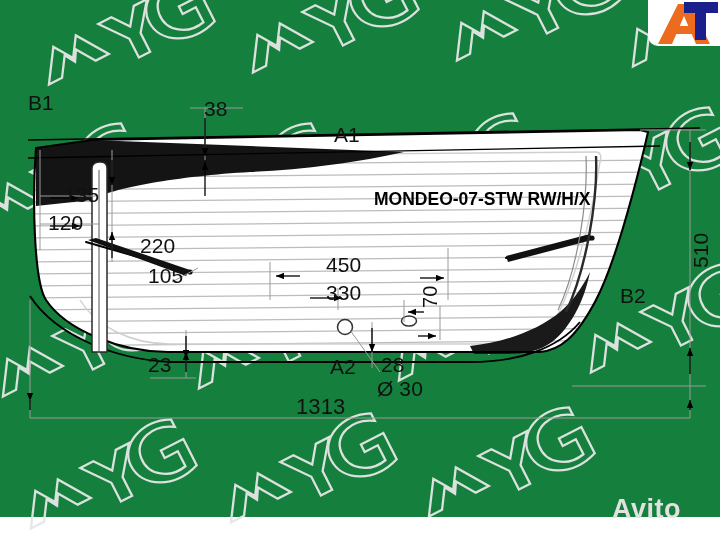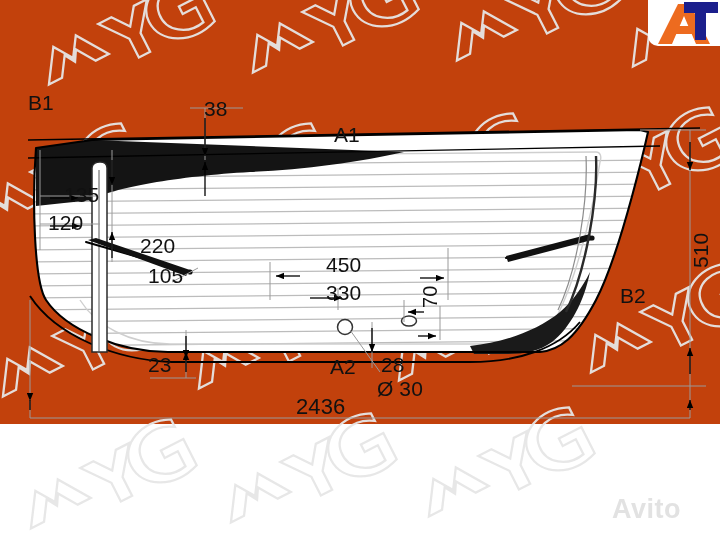--- a/index.html
+++ b/index.html
@@ -1,18 +1,18 @@
 <!DOCTYPE html>
 <html><head>
 <meta charset="utf-8">
 <style>
   html,body{margin:0;padding:0;background:#ffffff;}
   body{width:720px;height:540px;overflow:hidden;
        font-family:"Liberation Sans","DejaVu Sans",sans-serif;color:#000;}
-  #stage{position:relative;width:720px;height:424px;background:#c2410c;}
+  #stage{position:relative;width:720px;height:517px;background:#15803d;}
   .wm-layer{position:absolute;inset:0;pointer-events:none;}
   .lbl{position:absolute;font-size:21px;font-weight:400;line-height:1;
        white-space:nowrap;color:#111;letter-spacing:.1px;}
   .lbl.small{font-size:20px;}
   .rot{transform-origin:left top;}
   .title-blk{position:absolute;left:374px;top:186px;font-size:17.5px;
              font-weight:700;line-height:26px;white-space:nowrap;color:#000;}
   .title-blk div{font-weight:700;}
   .badge{position:absolute;left:648px;top:0px;width:72px;height:46px;
          background:#fff;border-bottom-left-radius:10px;overflow:hidden;}
@@ -219,23 +219,24 @@
   <div class="lbl" style="left:148px;top:265px;">105</div>
   <div class="lbl" style="left:148px;top:354px;">23</div>
 
   <div class="lbl" style="left:326px;top:254px;">450</div>
   <div class="lbl" style="left:326px;top:282px;">330</div>
   <div class="lbl" style="left:381px;top:354px;">28</div>
   <div class="lbl small rot" style="left:420px;top:308px;transform:rotate(-90deg);">70</div>
   <div class="lbl" style="left:377px;top:378px;">Ø 30</div>
 
   <div class="lbl rot" style="left:690px;top:268px;transform:rotate(-90deg);">510</div>
-  <div class="lbl" style="left:296px;top:396px;font-size:22px;">2436</div>
+  <div class="lbl" style="left:296px;top:396px;font-size:22px;">1313</div>
 
   <div class="title-blk">
+    <div>MONDEO-07-STW RW/H/X</div>
   </div>
 
   <div class="badge">
     <svg width="72" height="46" viewBox="0 0 72 46">
       <path d="M30 4 L42 4 L62 44 L48 44 L36 16 L24 44 L10 44 Z" fill="#ED6B1F"></path>
       <rect x="22" y="26" width="28" height="8" fill="#ED6B1F"></rect>
       <path d="M36 2 L70 2 L70 13 L58 13 L58 40 L47 40 L47 13 L36 13 Z" fill="#1B1F8C"></path>
     </svg>
   </div>
 

